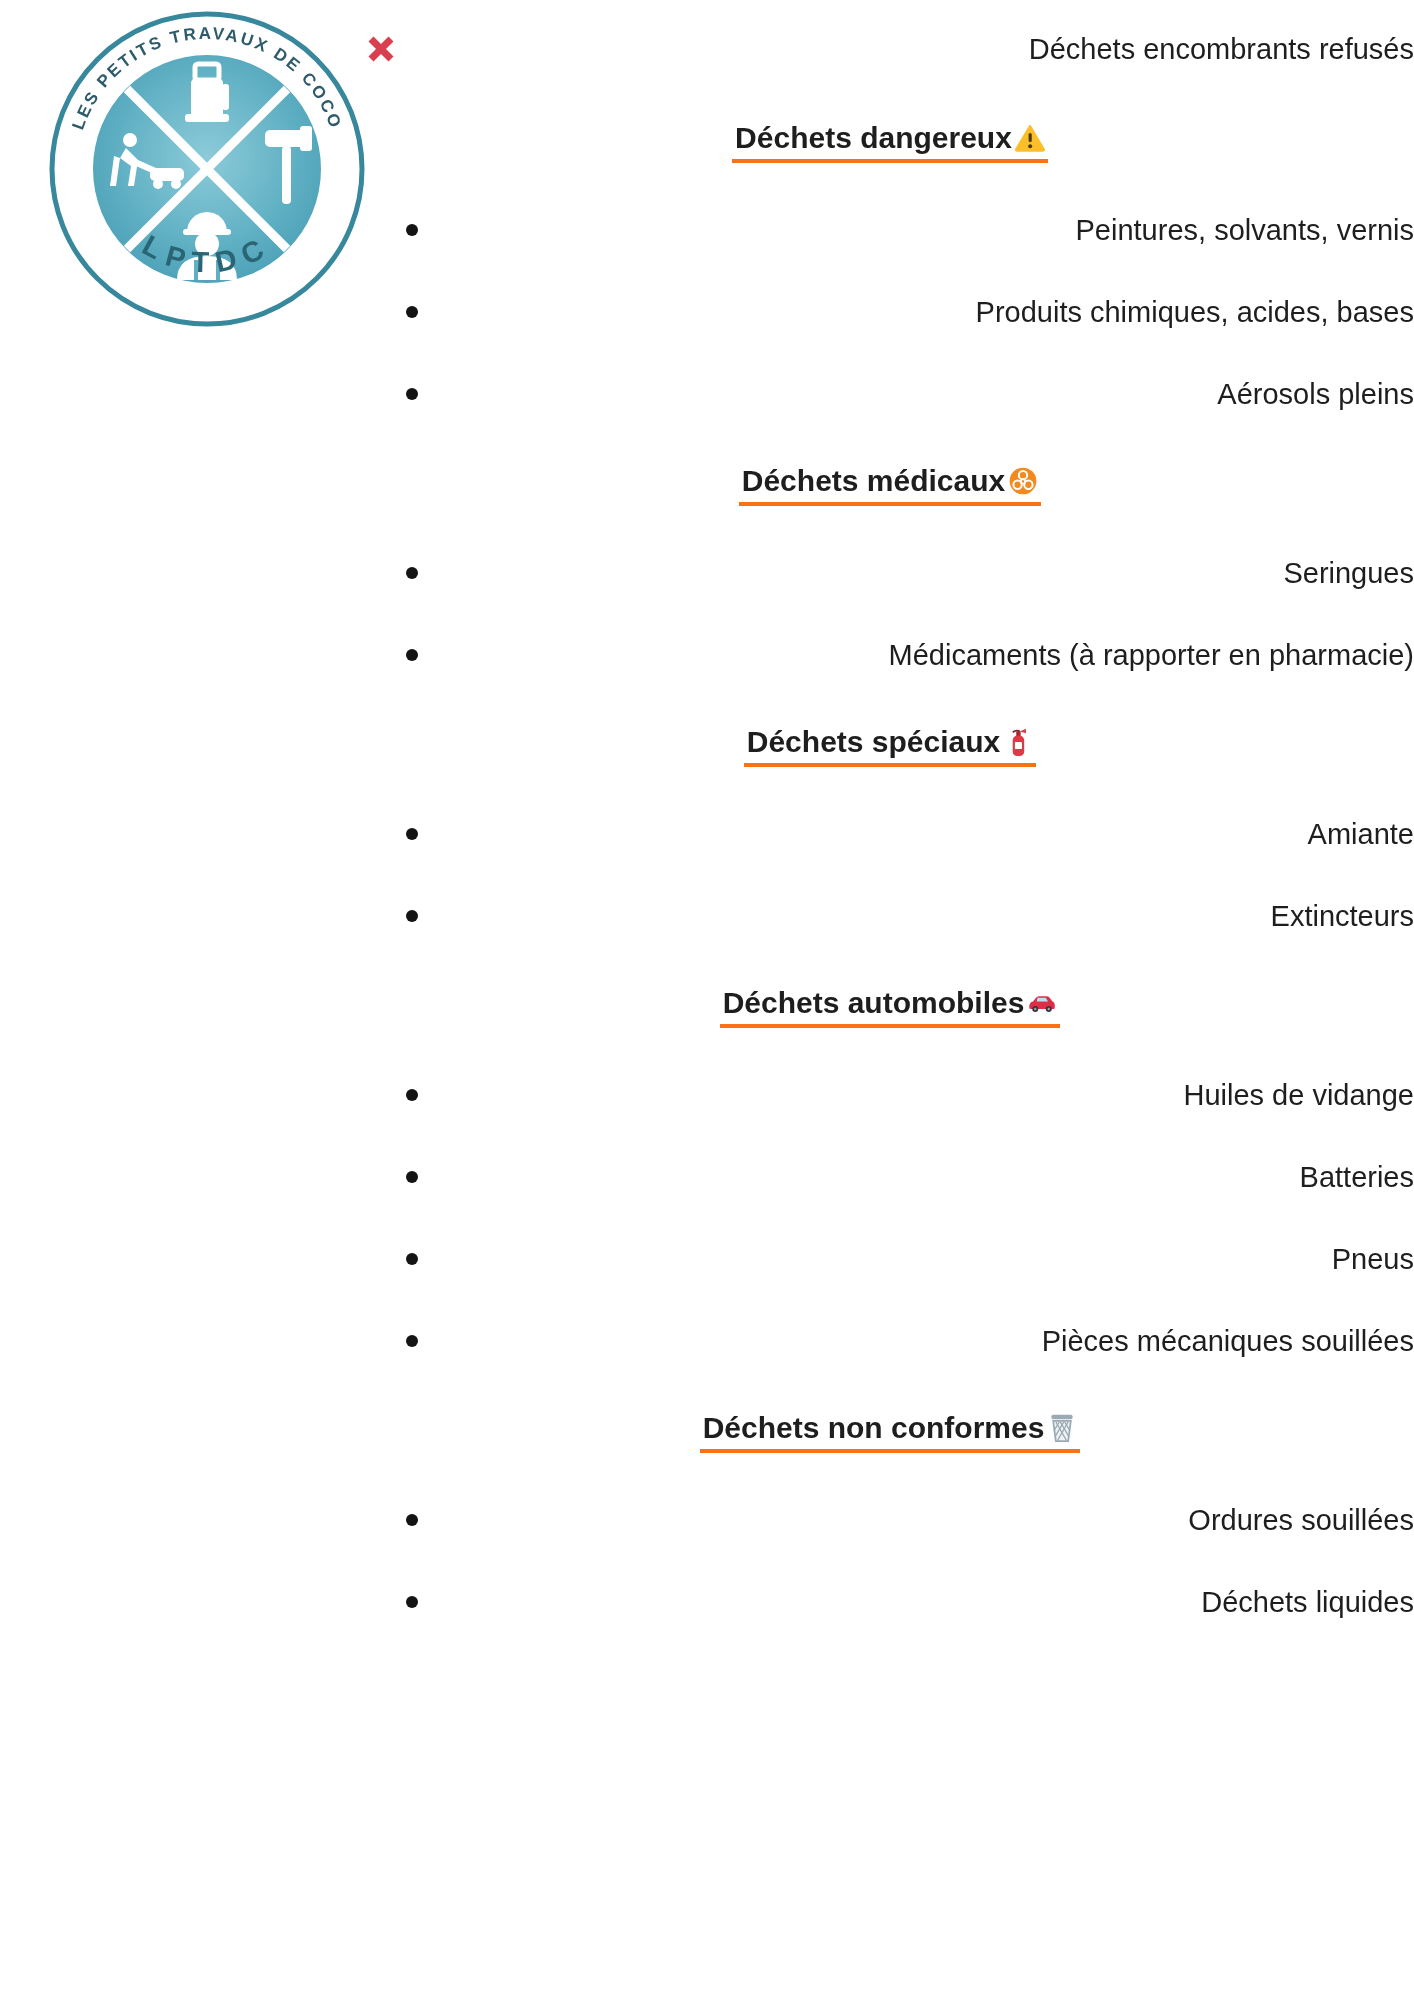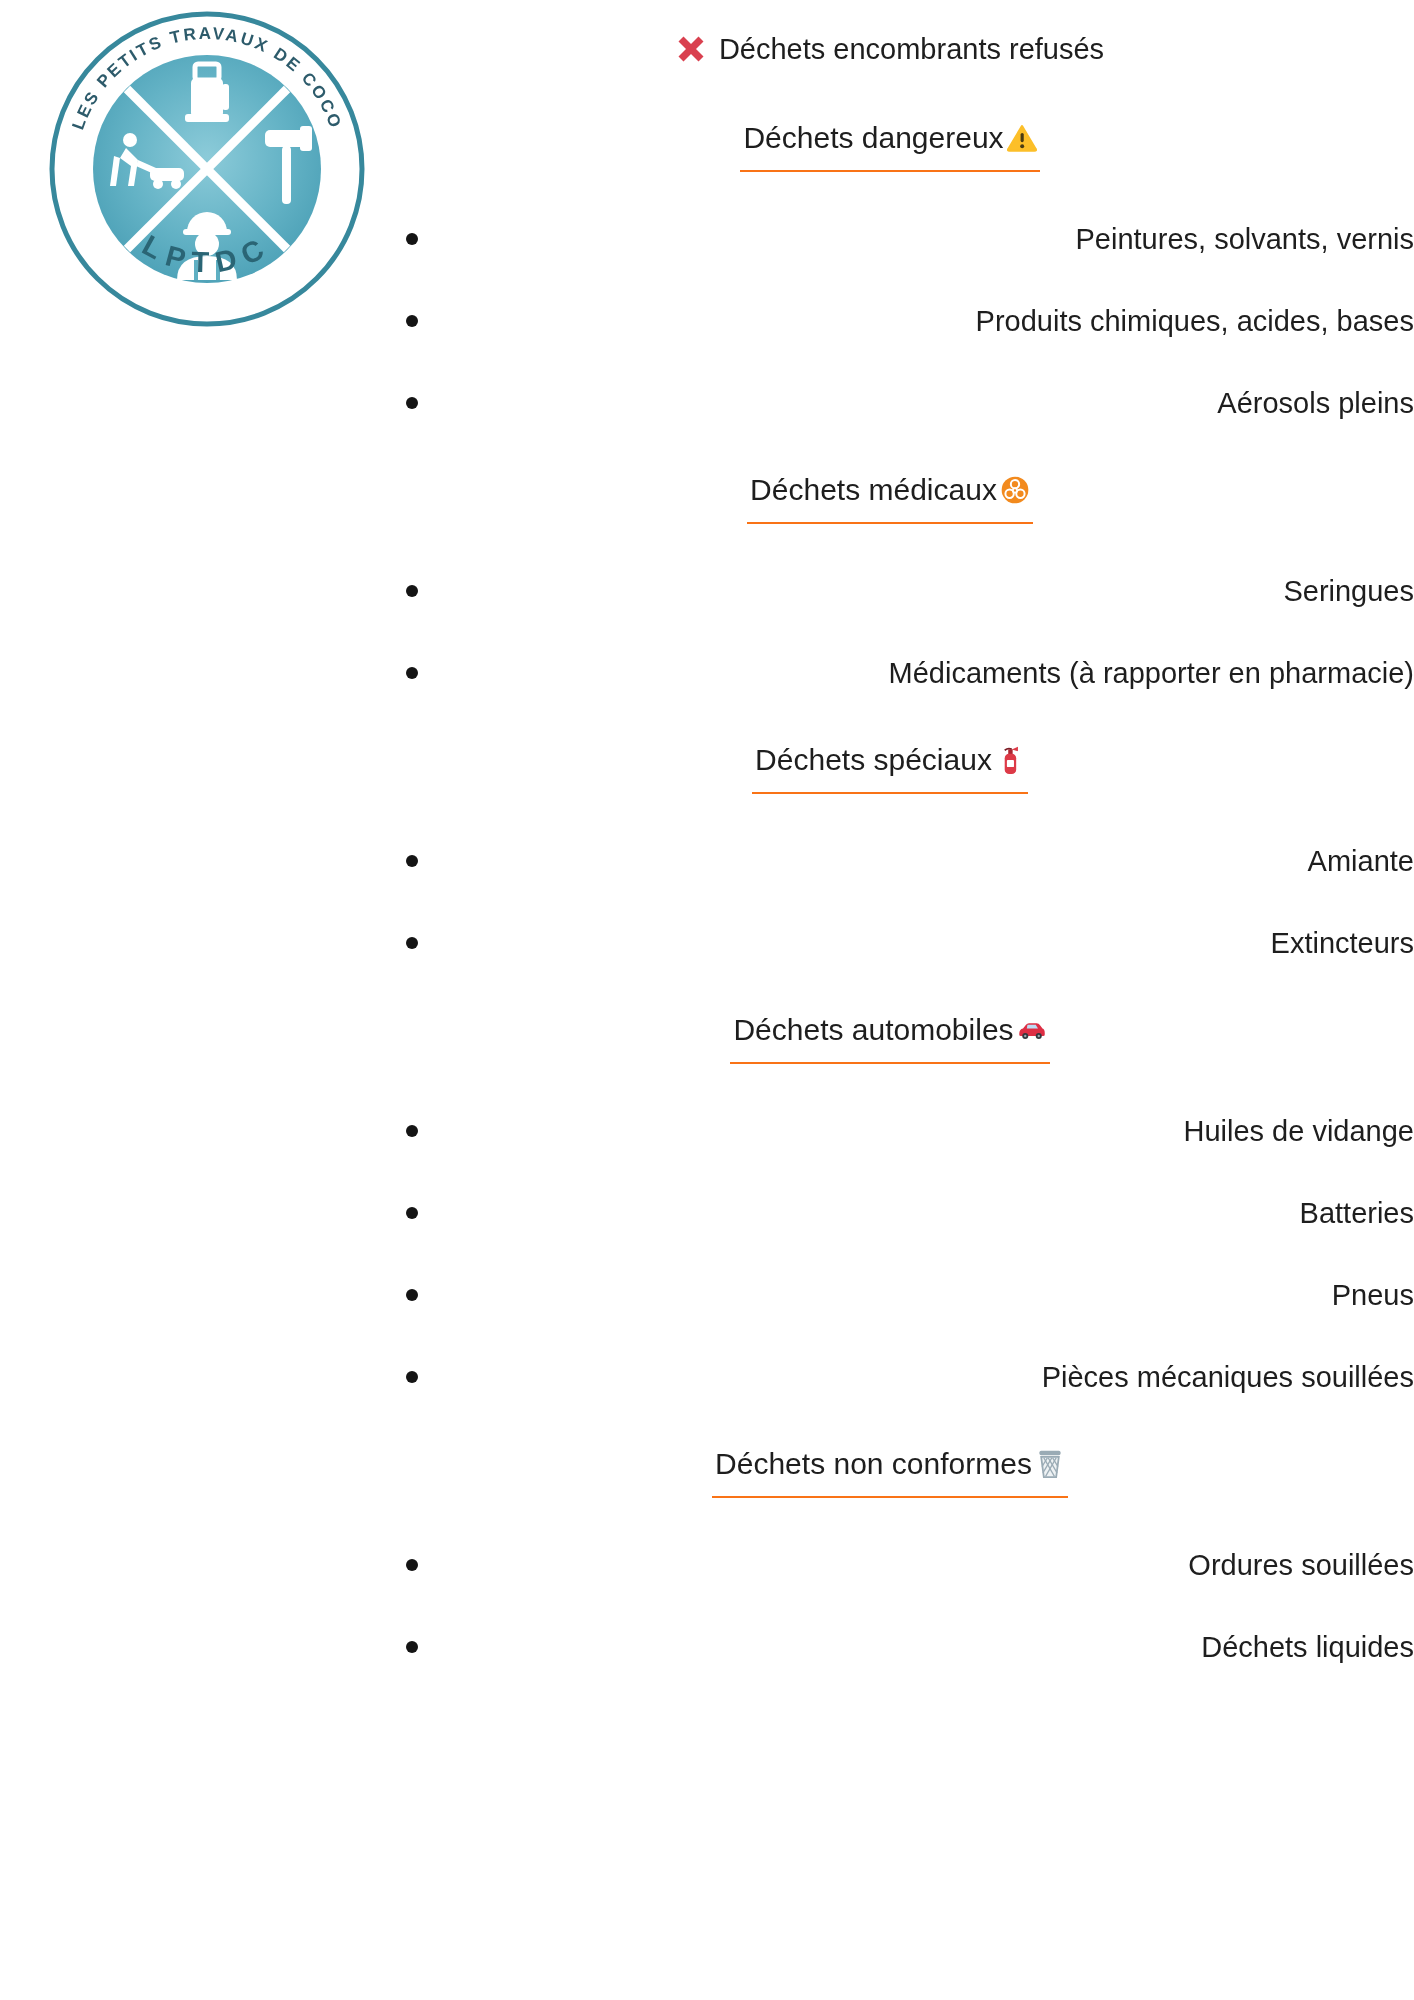--- a/index.html
+++ b/index.html
@@ -5,26 +5,26 @@
   html,body{margin:0;padding:0;}
   body{font-family:"Liberation Sans","DejaVu Sans",sans-serif;background:#ffffff;}
   .page{position:relative;width:1414px;height:2000px;background:#ffffff;overflow:hidden;}
 
   
   .logo{position:absolute;left:46px;top:8px;width:322px;height:322px;}
 
   
   .content{position:absolute;left:366px;top:28px;width:1048px;color:#1e1e1e;}
 
-  .title-row{display:flex;justify-content:center;align-items:center;gap:13px;height:42px;}
+  .title-row{display:flex;justify-content:space-between;align-items:center;gap:13px;height:42px;}
   .title-text{font-size:29px;line-height:42px;color:#1e1e1e;}
   .cross-icon{width:30px;height:30px;flex:0 0 auto;}
 
   .section-heading{margin:0;text-align:center;font-size:30px;font-weight:400;line-height:40px;color:#1e1e1e;}
-  .heading-underline{display:inline-block;border-bottom:2px solid #f97316;padding:0 3px 12px 3px;}
+  .heading-underline{display:inline-block;border-bottom:4px solid #f97316;padding:0 3px 1px 3px;font-weight:bold;}
   .heading-icon{display:inline-block;width:30px;height:30px;vertical-align:-5px;margin-left:3px;}
 
   .mt-h1{margin-top:48px;}
   .mt-h2{}
   .mt-h3{margin-top:38px;}
   .mt-h4{margin-top:44px;}
   .mt-h5{margin-top:25px;}
 
   .items{list-style:none;margin:52px 0 0 0;padding:0;text-align:right;}
   .item{position:relative;padding-left:67px;margin:0 0 52px 0;font-size:29px;line-height:30px;}

